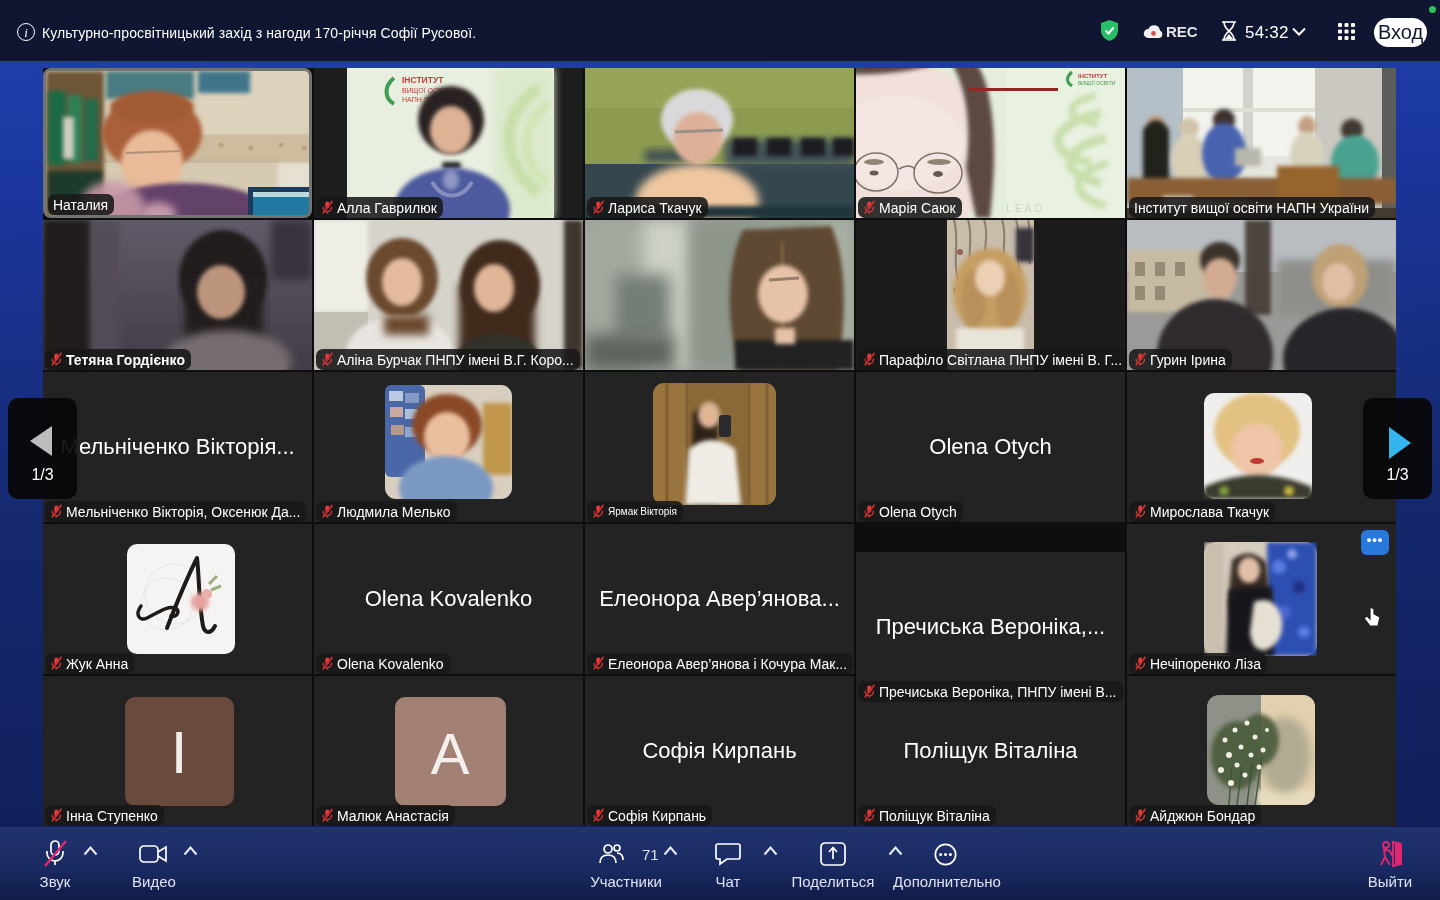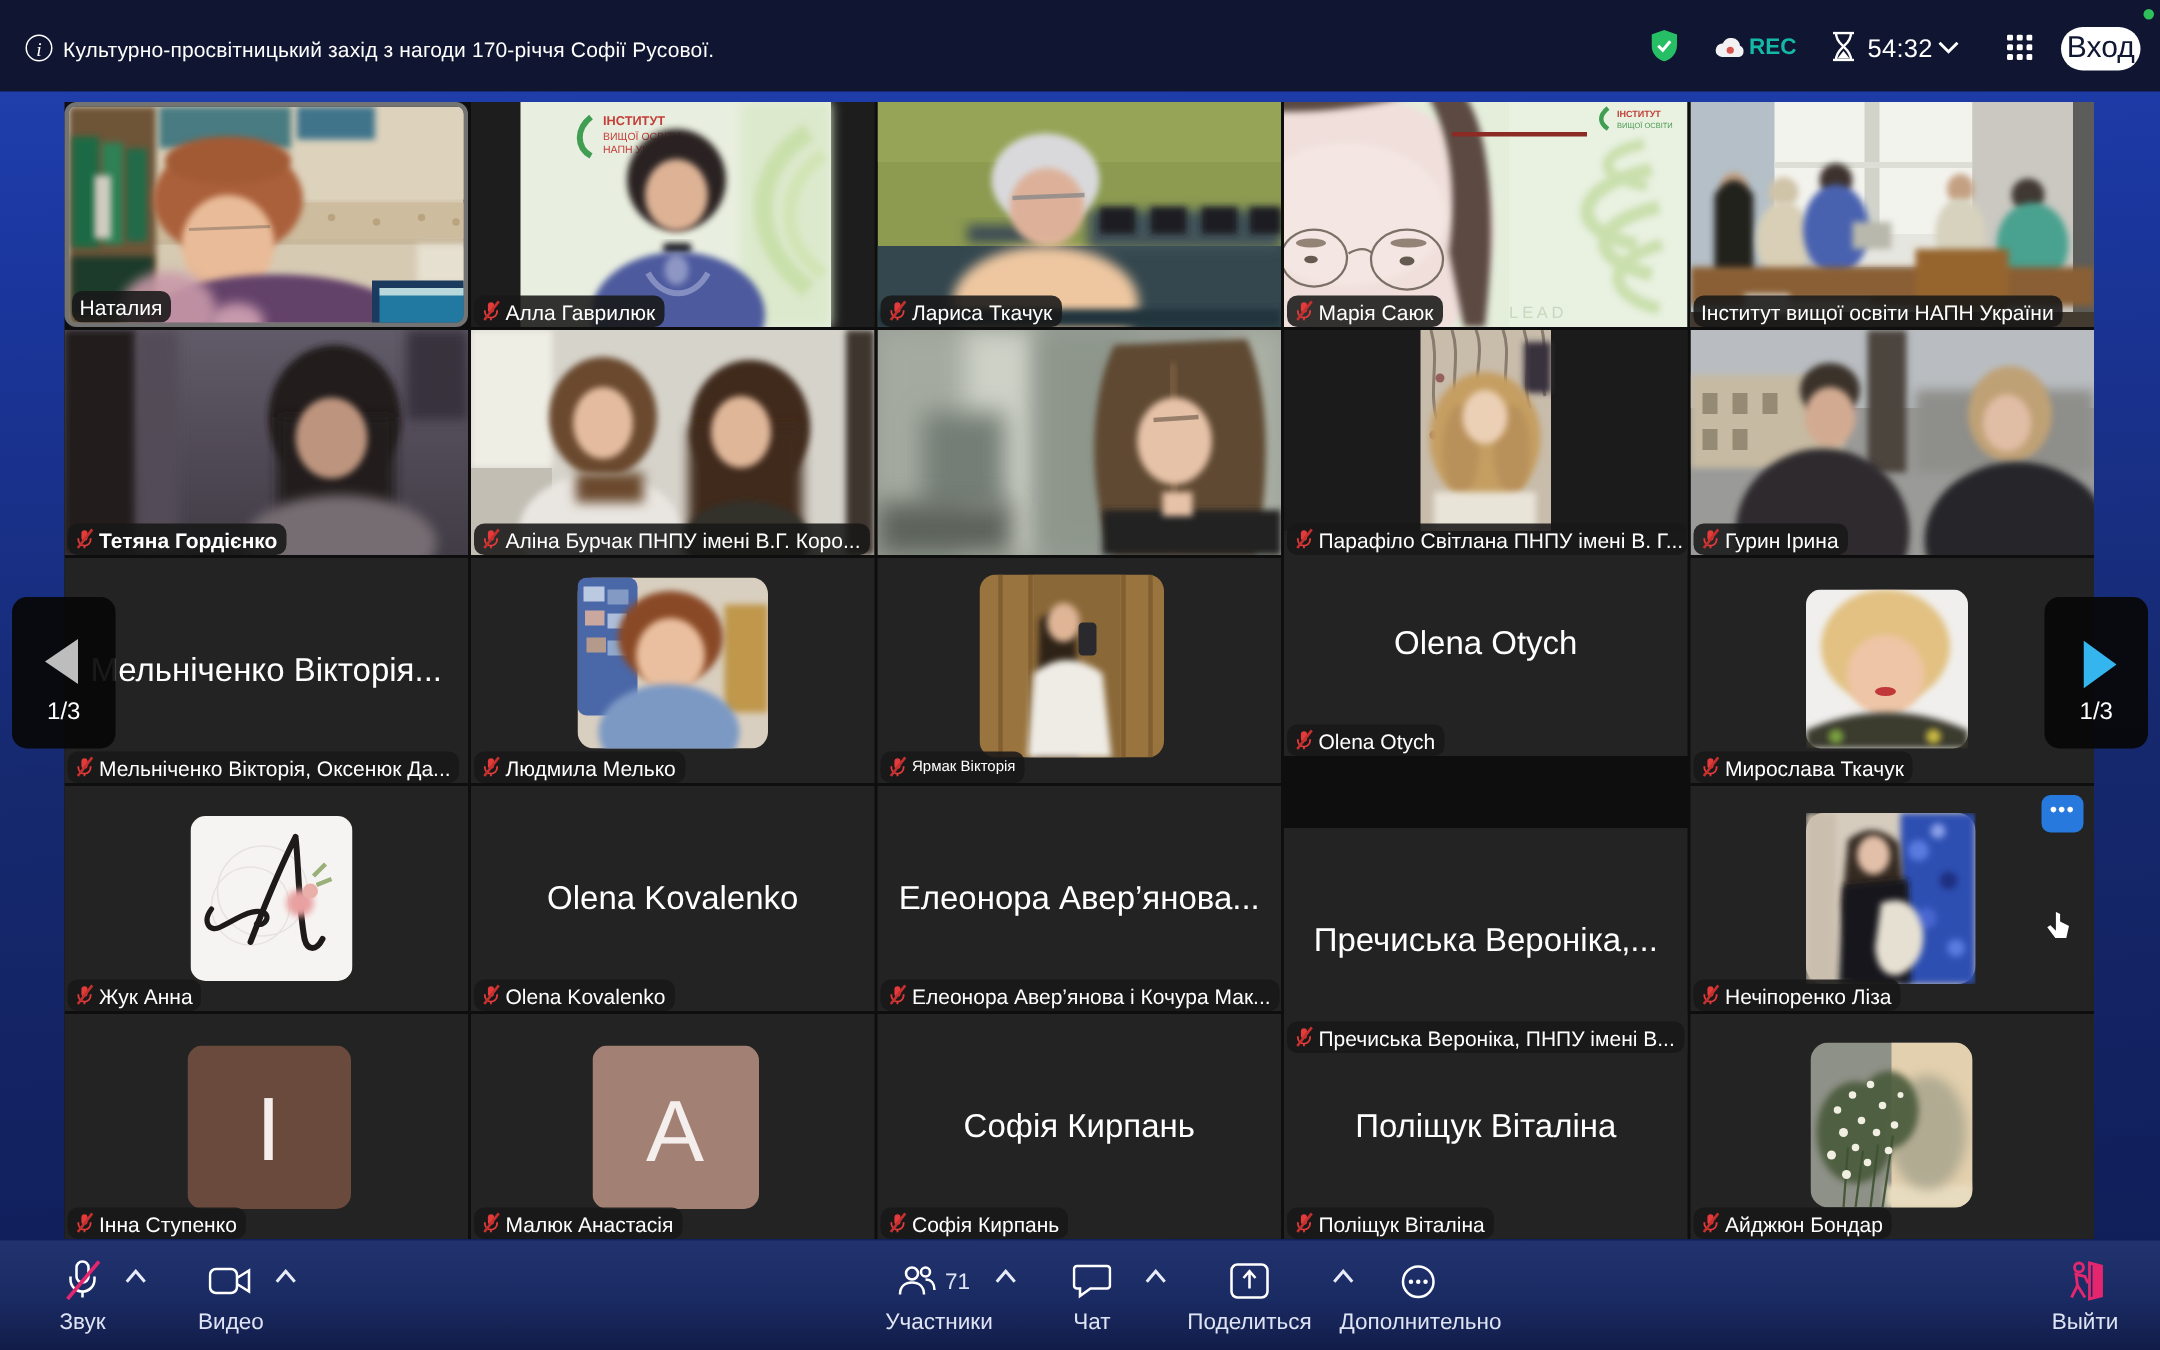--- a/index.html
+++ b/index.html
@@ -18,37 +18,37 @@
 .lbl .mic { margin-right:3px; flex:none; }
 .cname { position:absolute; left:0; top:0; width:100%; height:100%; display:flex;
   align-items:center; justify-content:center; color:#fff; font-size:22px; }
 .av { position:absolute; }
 .nav { position:absolute; width:69px; height:101px; background:rgba(7,7,7,0.93); border-radius:10px;
   z-index:5; color:#fff; }
 .nav .pg { position:absolute; left:0; width:100%; text-align:center; top:68px; font-size:16px; }
 .toolbar { position:absolute; left:0; top:827px; width:1440px; height:73px;
   background:linear-gradient(180deg,#21336f 0%,#1a2a62 55%,#111c48 100%); }
 .tbi { position:absolute; color:#dfe4f4; font-size:15px; text-align:center; }
-.tbi .ic { height:32px; display:flex; align-items:center; justify-content:center; }
+.tbi .ic { height:32px; display:flex; align-items:center; justify-content:center;gap:12px; }
 .tbi .tx { margin-top:3px; }
 .chev { position:fixed; top:846px; }
 </style></head>
 <body>
 <div class="topbar">
   <div class="info">i</div>
   <div class="title">Культурно-просвітницький захід з нагоди 170-річчя Софії Русової.</div>
   <svg style="position:absolute;left:1101px;top:20px" width="17" height="21" viewBox="0 0 17 21">
     <path d="M8.5 0 L17 3 V10 C17 16 13 19.5 8.5 21 C4 19.5 0 16 0 10 V3 Z" fill="#26bf66"></path>
     <path d="M4.5 10.5 L7.5 13.5 L12.5 7.5" stroke="#fff" stroke-width="2" fill="none"></path>
   </svg>
   <svg style="position:absolute;left:1142px;top:24px" width="22" height="15" viewBox="0 0 22 15">
     <path d="M6 14 A4.5 4.5 0 0 1 6.5 5 A6 6 0 0 1 18 6.5 A4 4 0 0 1 17.5 14 Z" fill="#f2f2f4"></path>
     <circle cx="11.5" cy="9.5" r="2.4" fill="#d9534f"></circle>
   </svg>
-  <div style="position:absolute;left:1166px;top:23px;font-size:15px;font-weight:bold;color:#14b8a6">REC</div>
+  <div style="position:absolute;left:1166px;top:23px;font-size:15px;font-weight:bold;color:#e5e5e5">REC</div>
   <svg style="position:absolute;left:1221px;top:21px" width="16" height="20" viewBox="0 0 16 20">
     <g stroke="#fff" stroke-width="1.6" fill="none">
     <line x1="1" y1="1" x2="15" y2="1"></line>
         <line x1="1" y1="19" x2="15" y2="19"></line>
     <path d="M3 1 C3 6 6 8 8 10 C10 12 13 14 13 19 M13 1 C13 6 10 8 8 10 C6 12 3 14 3 19"></path>
     </g>
     <path d="M8 13 L12 18 L4 18 Z" fill="#fff"></path>
   </svg>
   <div style="position:absolute;left:1245px;top:23px;font-size:17px;letter-spacing:0.2px;color:#fff">54:32</div>
   <svg style="position:absolute;left:1292px;top:27px" width="14" height="9" viewBox="0 0 14 9">
@@ -429,21 +429,21 @@
     <div class="lbl" style="font-size:10px">
       <svg class="mic" width="13" height="15" viewBox="0 0 14 15">
         <rect x="4.6" y="1" width="4.4" height="7.6" rx="2.2" fill="#e33b3b"></rect>
         <path d="M2.4 6.8v0.9a4.4 4.4 0 0 0 8.8 0v-0.9" fill="none" stroke="#e33b3b" stroke-width="1.3"></path>
         <line x1="6.8" y1="12" x2="6.8" y2="14" stroke="#e33b3b" stroke-width="1.3"></line>
         <line x1="12.4" y1="0.4" x2="2" y2="13.8" stroke="#c4302e" stroke-width="1.9"></line>
       </svg>
       <span>Ярмак Вікторія</span>
     </div>
   </div>
-<div class="tile " style="left:856px;top:354px;padding-left:40px;">
+<div class="tile " style="left:856px;top:372px;padding-left:40px;">
     <div class="cname">Olena Otych</div>
     <div class="lbl" style="font-size:14px">
       <svg class="mic" width="13" height="15" viewBox="0 0 14 15">
         <rect x="4.6" y="1" width="4.4" height="7.6" rx="2.2" fill="#e33b3b"></rect>
         <path d="M2.4 6.8v0.9a4.4 4.4 0 0 0 8.8 0v-0.9" fill="none" stroke="#e33b3b" stroke-width="1.3"></path>
         <line x1="6.8" y1="12" x2="6.8" y2="14" stroke="#e33b3b" stroke-width="1.3"></line>
         <line x1="12.4" y1="0.4" x2="2" y2="13.8" stroke="#c4302e" stroke-width="1.9"></line>
       </svg>
       <span>Olena Otych</span>
     </div>

